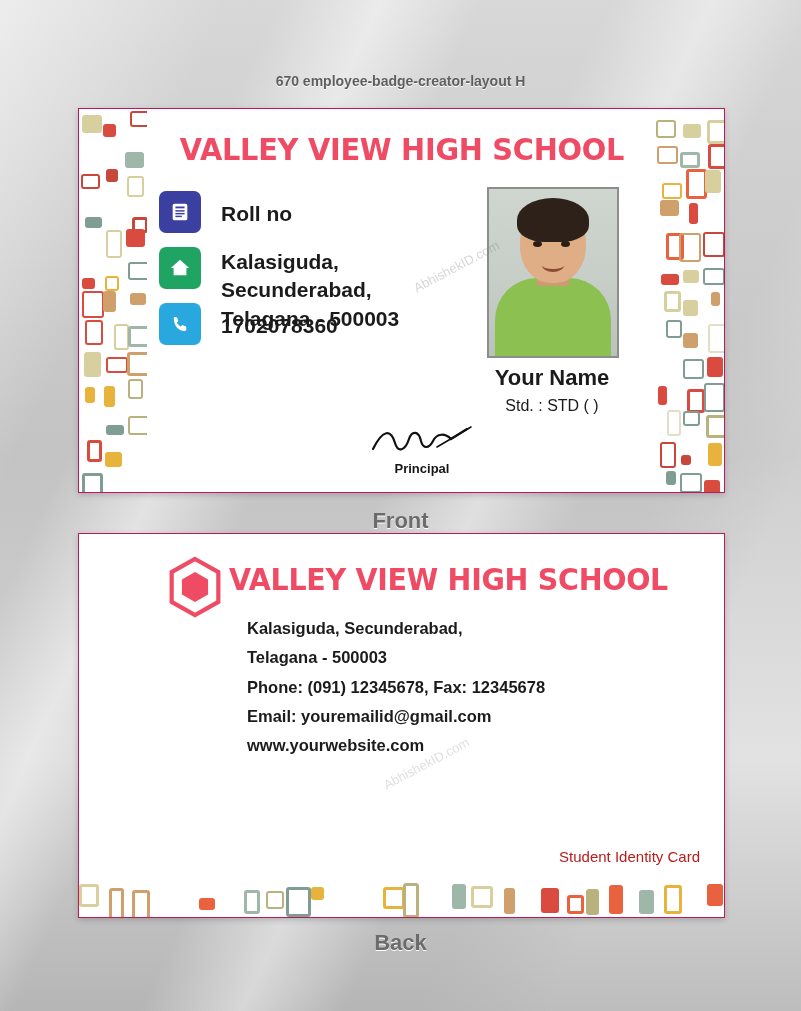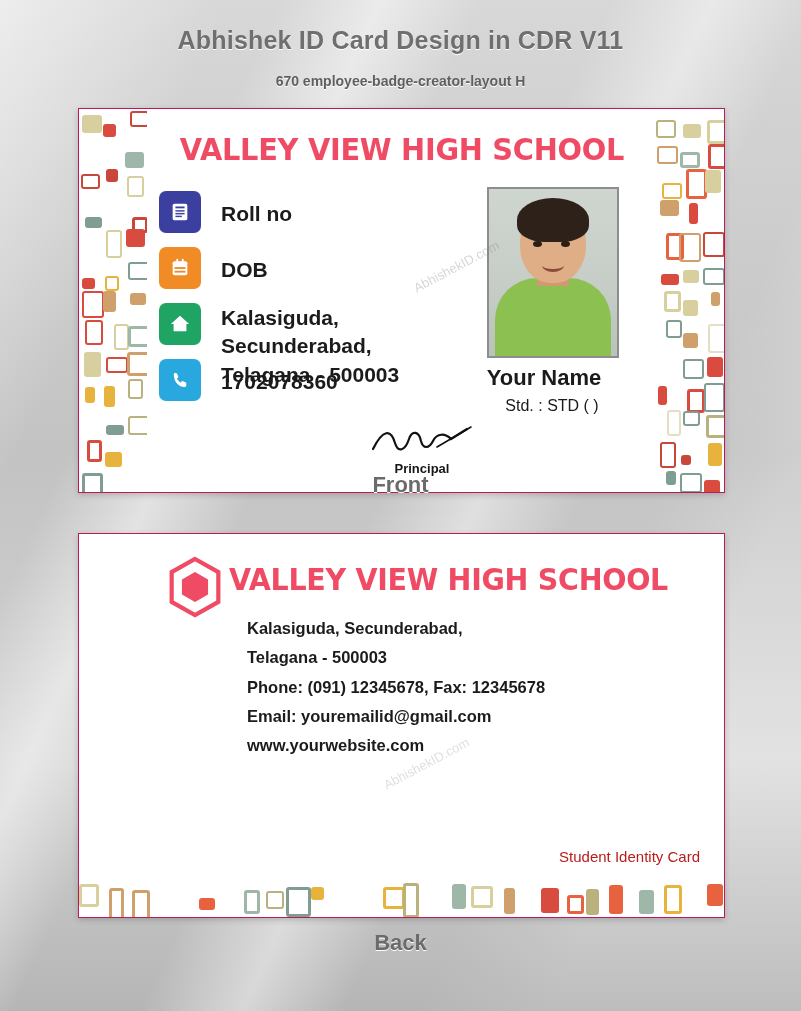--- a/index.html
+++ b/index.html
@@ -75,21 +75,21 @@
   .caption {
     position: absolute;
     width: 801px;
     left: 0;
     text-align: center;
     font-size: 22px;
     font-weight: bold;
     color: #6b6b6b;
     text-shadow: 0 1px 0 #fff;
   }
-  #front-caption { top: 472px; }
+  #front-caption { top: 508px; }
   #back-caption  { top: 930px; }
 
   
   .pattern {
     position: absolute;
     background: #ffffff;
     overflow: hidden;
   }
   .pattern .blk {
     position: absolute;
@@ -226,21 +226,21 @@
     left: 50%;
     bottom: 70px;
     transform: translateX(-50%);
     width: 32px;
     height: 18px;
     background: #cf9a72;
   }
 
   .person-name {
     position: absolute;
-    left: 372px;
+    left: 380px;
     top: 256px;
     width: 186px;
     text-align: center;
     font-size: 22px;
     font-weight: bold;
     color: #1b1b1b;
   }
   .person-std {
     position: absolute;
     left: 380px;
@@ -318,21 +318,20 @@
     white-space: nowrap;
   }
   #wm-front { left: 330px; top: 150px; }
   #wm-back  { left: 300px; top: 222px; color: rgba(130,130,130,0.26); }
 </style>
 </head>
 <body>
 
 <div class="page">
 
-  <div class="doc-title">Abhishek ID  Card Design in CDR V11</div>
   <div class="doc-subtitle">670 employee-badge-creator-layout H</div>
 
   <div class="card" id="front-card">
 
     <div class="pattern side-pattern-left" id="pat-fl">
         <div class="blk" style="width: 19.7px; height: 17.6px; left: 3.2px; top: 6.1px; border-width: 0px; background: rgb(216, 207, 158);"></div>
         <div class="blk" style="width: 13.9px; height: 13.2px; left: 23.6px; top: 15.1px; border-width: 0px; background: rgb(217, 75, 62);"></div>
         <div class="blk" style="width: 15.5px; height: 11.3px; left: 50.5px; top: 2.4px; border-width: 2.4px; border-color: rgb(200, 71, 58); background: transparent;"></div>
         <div class="blk" style="width: 18.7px; height: 16.2px; left: 46.1px; top: 43.3px; border-width: 0px; background: rgb(159, 183, 168);"></div>
         <div class="blk" style="width: 14.7px; height: 11.3px; left: 2.1px; top: 65.1px; border-width: 2.9px; border-color: rgb(200, 71, 58); background: transparent;"></div>
@@ -413,33 +412,20 @@
             <rect x="4" y="3" width="16" height="18" rx="2" fill="#ffffff"></rect>
             <rect x="7" y="6" width="10" height="2" fill="#3b3fa0"></rect>
             <rect x="7" y="10" width="10" height="1.6" fill="#3b3fa0"></rect>
             <rect x="7" y="13" width="10" height="1.6" fill="#3b3fa0"></rect>
             <rect x="7" y="16" width="7" height="1.6" fill="#3b3fa0"></rect>
           </svg>
         </div>
         <div class="info-text">Roll no</div>
       </div>
 
-      <div class="info-row">
-        <div class="icon-tile" id="tile-dob" style="background: rgb(240, 139, 38);">
-          <svg width="22" height="22" viewBox="0 0 24 24" aria-hidden="true">
-            <rect x="4" y="5" width="16" height="15" rx="2" fill="#ffffff"></rect>
-            <rect x="4" y="5" width="16" height="4" rx="2" fill="#ffffff"></rect>
-            <rect x="6" y="11" width="12" height="2" fill="#f08b26"></rect>
-            <rect x="6" y="15" width="12" height="2" fill="#f08b26"></rect>
-            <rect x="8" y="2" width="2" height="4" rx="1" fill="#ffffff"></rect>
-            <rect x="14" y="2" width="2" height="4" rx="1" fill="#ffffff"></rect>
-          </svg>
-        </div>
-        <div class="info-text">DOB</div>
-      </div>
 
       <div class="info-row">
         <div class="icon-tile" id="tile-address" style="background: rgb(31, 164, 99);">
           <svg width="22" height="22" viewBox="0 0 24 24" aria-hidden="true">
             <path d="M12 3 L22 12 H19 V20 H5 V12 H2 Z" fill="#ffffff"></path>
           </svg>
         </div>
         <div class="info-text two-line">Kalasiguda, Secunderabad,
 Telagana - 500003</div>
       </div>

